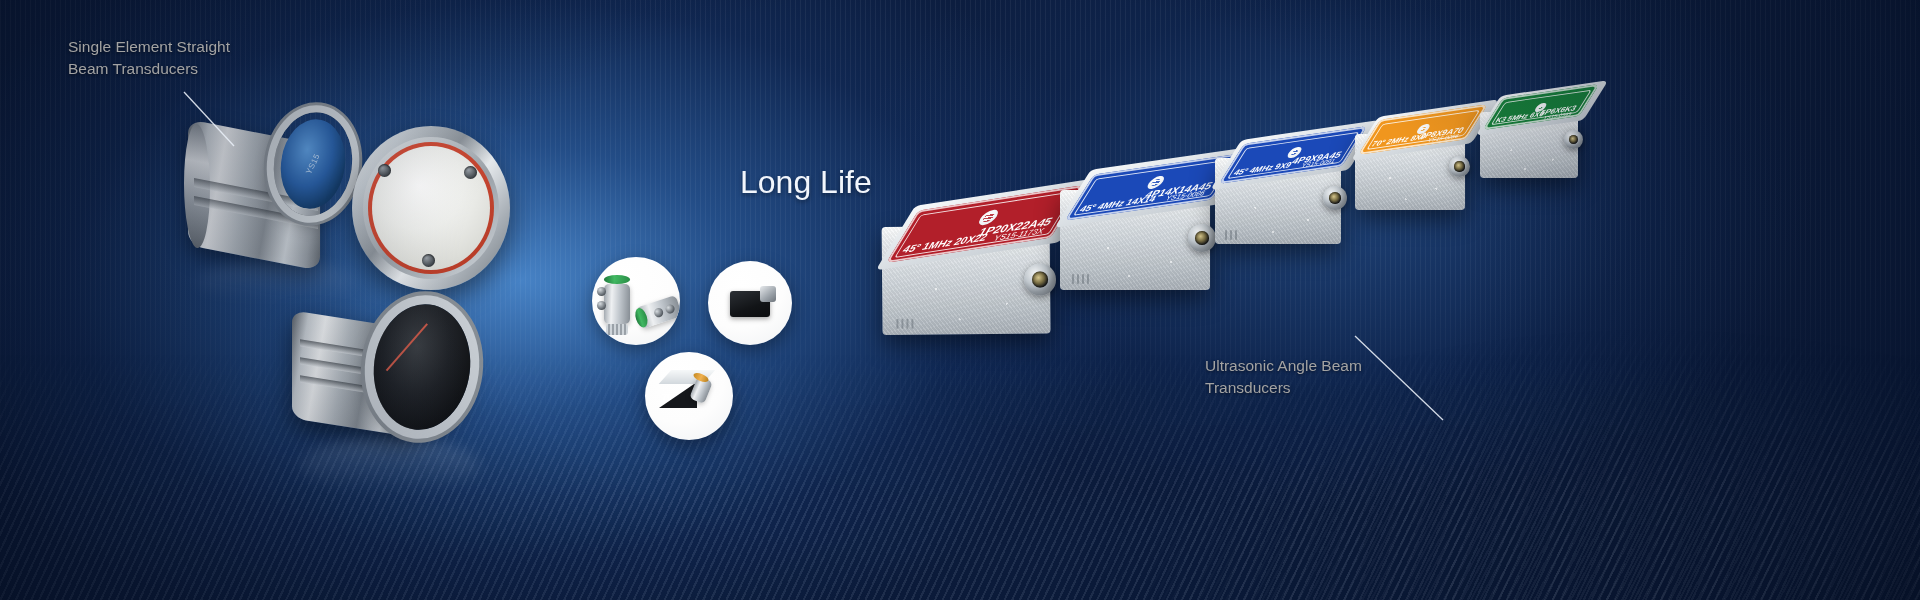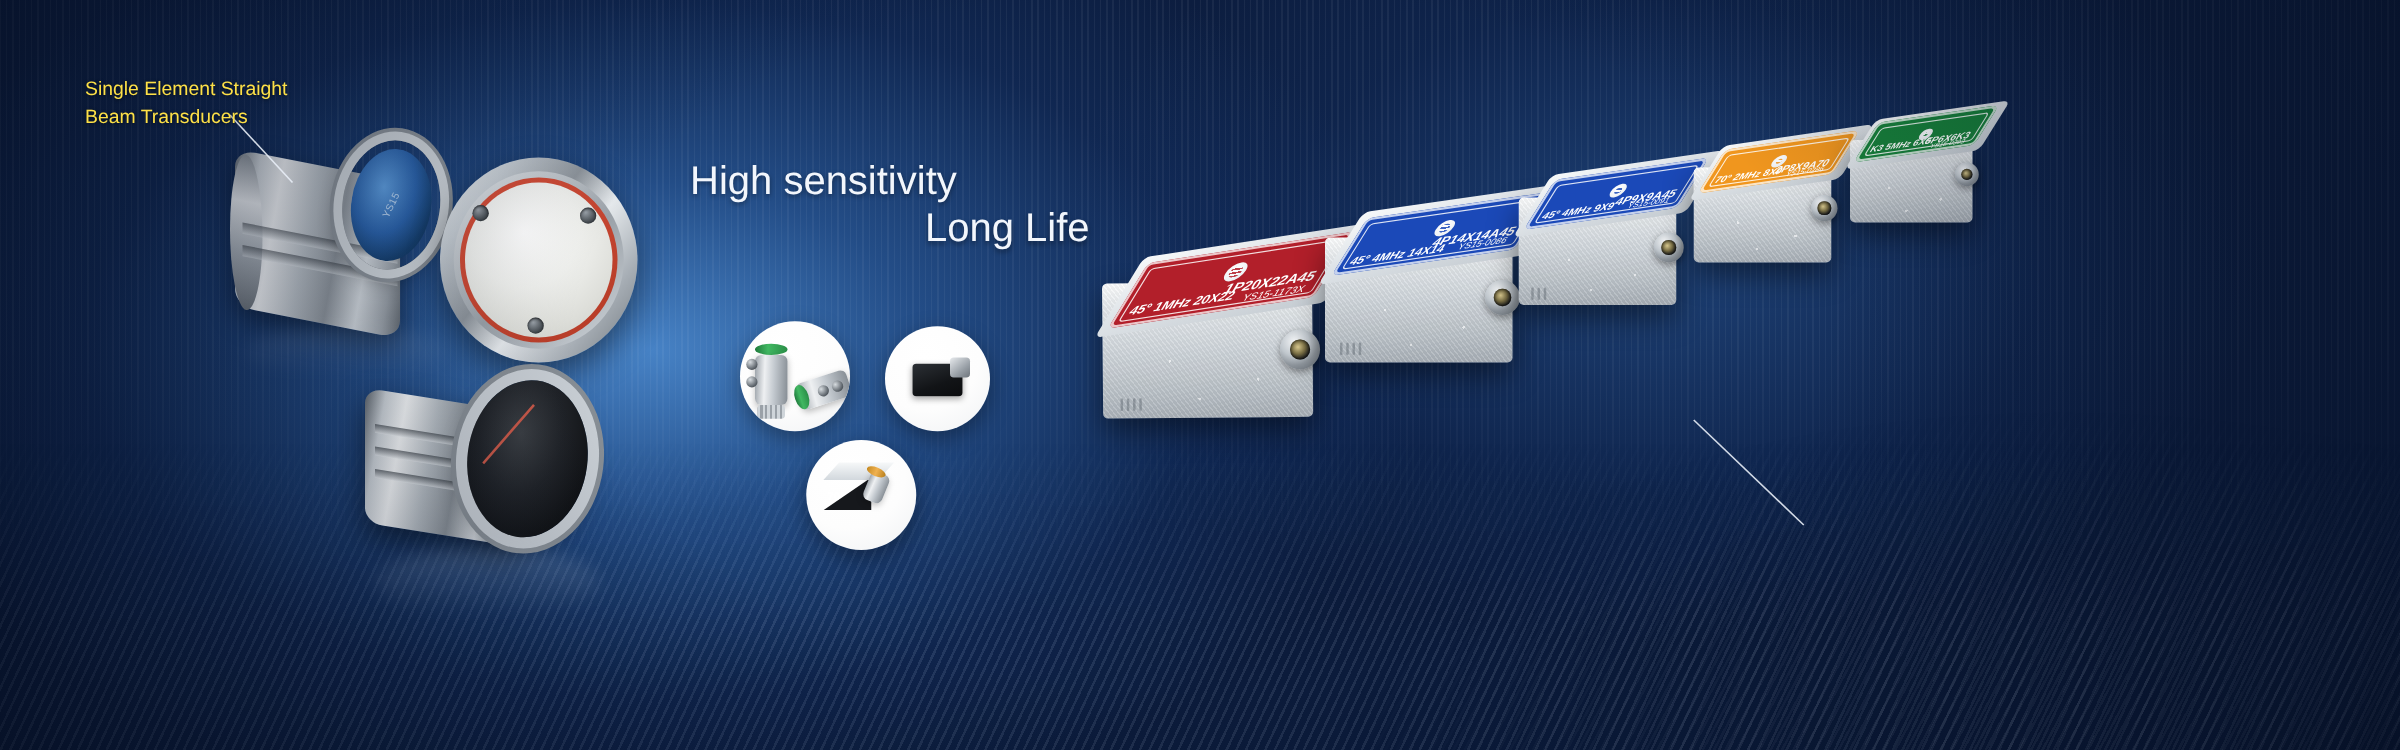--- a/index.html
+++ b/index.html
@@ -65,22 +65,22 @@
     position:absolute;left:552px;top:126px;
     font-size:32px;color:#f2f6fc;white-space:nowrap;
     text-shadow:0 2px 4px rgba(0,0,0,.4);
   }
   .sub2{
     position:absolute;left:740px;top:164px;
     font-size:32px;color:#f2f6fc;white-space:nowrap;
     text-shadow:0 2px 4px rgba(0,0,0,.4);
   }
   .callout{
-    position:absolute;font-size:15.5px;line-height:1.42;color:#fde047;
-    text-shadow:0 1px 3px rgba(0,0,0,.55);white-space:pre-line;margin-top:25px;
+    position:absolute;font-size:15.5px;line-height:1.42;color:#a3a3a3;
+    text-shadow:0 1px 3px rgba(0,0,0,.55);white-space:pre-line;
   }
   .callout-left{left:68px;top:36px;}
   .callout-right{left:1205px;top:355px;}
   .leader{position:absolute;pointer-events:none;}
   
   .probe1{position:absolute;left:182px;top:104px;width:172px;height:168px;}
   .p1-body{
     position:absolute;left:6px;top:28px;width:132px;height:126px;border-radius:16px/14px;
     background:linear-gradient(100deg,#6c737a 0%,#cfd5da 14%,#f2f4f6 26%,#b9c0c6 44%,
       #8e959c 60%,#d3d9de 76%,#9aa1a8 90%,#5f666d 100%);
@@ -454,18 +454,19 @@
     <div class="conn" style="width:19px;height:19px;left:84px;top:42px;"></div>
   </div>
 
   <div class="bg-vignette"></div>
 
   <svg class="leader" style="left:0;top:0;width:1920px;height:600px;">
     <line x1="184" y1="92" x2="234" y2="146" stroke="#e8eef7" stroke-width="1.3" opacity=".9"></line>
     <line x1="1443" y1="420" x2="1355" y2="336" stroke="#e8eef7" stroke-width="1.3" opacity=".9"></line>
   </svg>
 
-  <div class="sub1">High sensitivity</div>
   <div class="sub2">Long Life</div>
   <div class="callout callout-left">Single Element Straight
 Beam Transducers</div>
+  <div class="callout callout-right">Ultrasonic Angle Beam
+Transducers</div>
 
 </div>
 
 </body></html>

